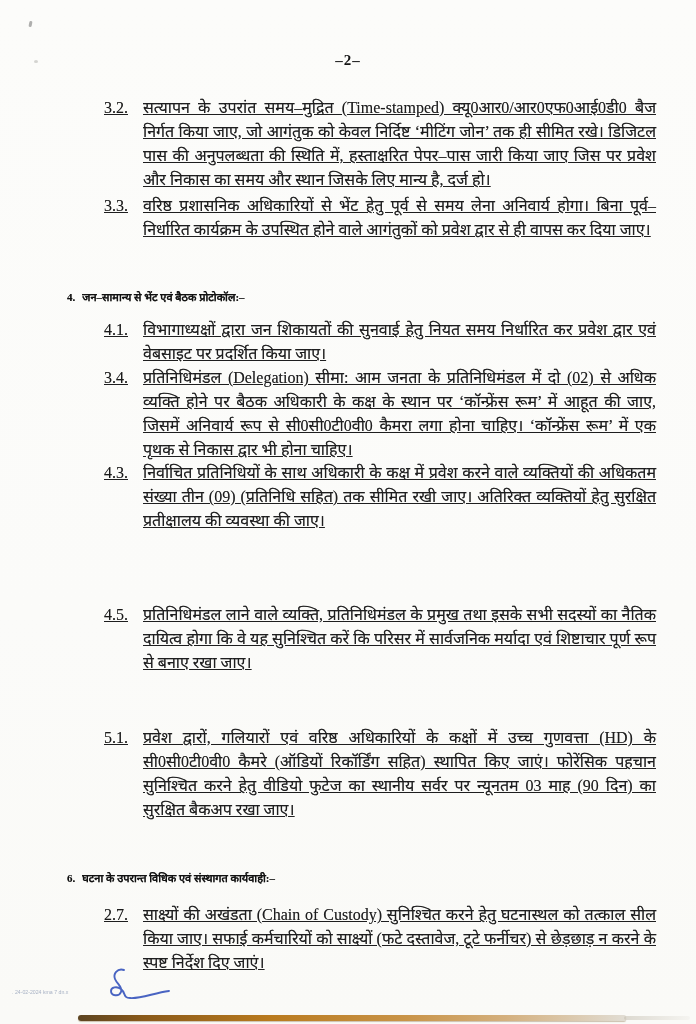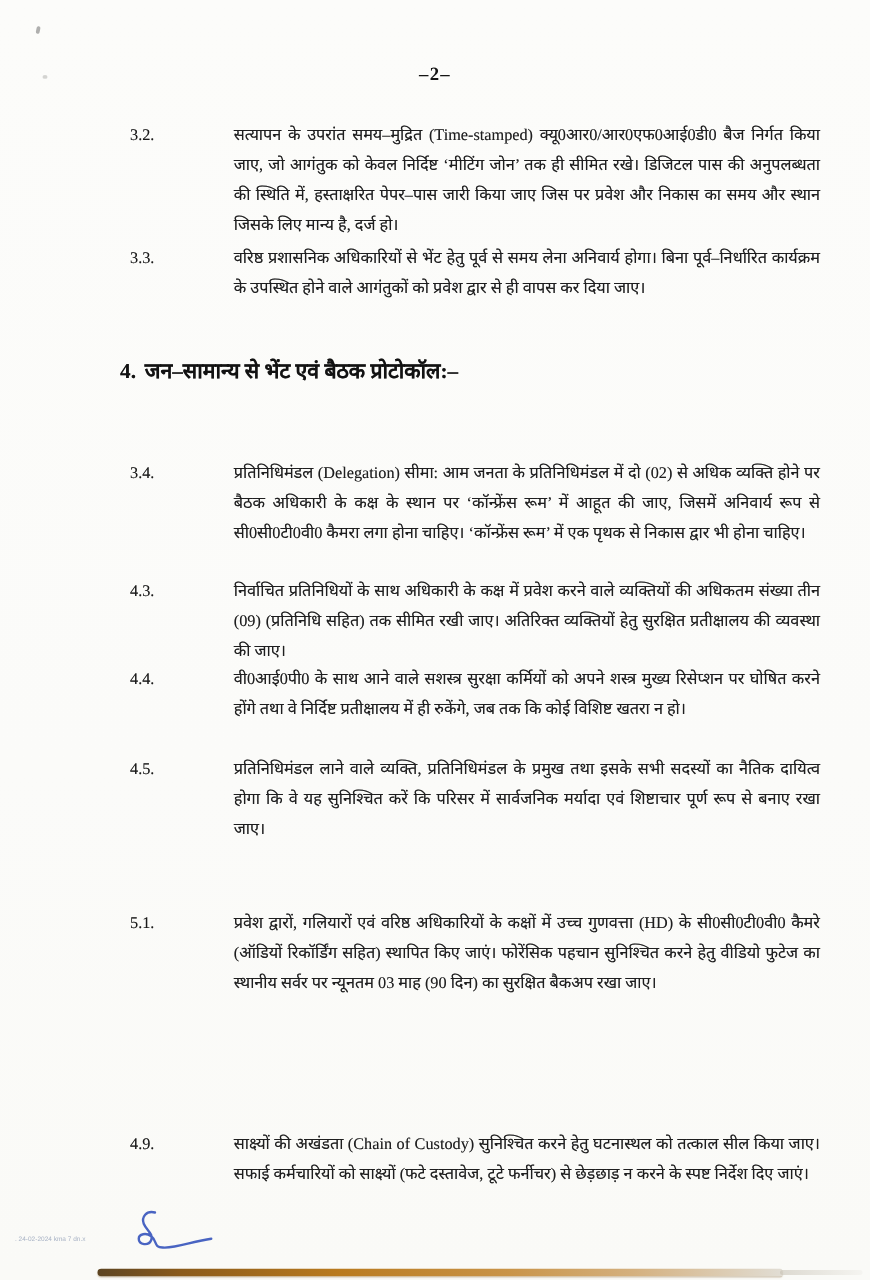--- a/index.html
+++ b/index.html
@@ -13,28 +13,29 @@
     color:#1e1e1f;
   }
   .pageno{
     position:absolute;top:52px;left:0;width:100%;
     text-align:center;font-size:15px;font-weight:bold;
     letter-spacing:1px;color:#141414;
   }
   .item{
     position:absolute;left:104px;right:40px;
     display:flex;align-items:flex-start;
-    font-size:13px;line-height:24px;
+    font-size:16px;line-height:24px;
     text-shadow:0 0 0.5px rgba(20,20,20,0.45);
+    text-decoration:underline;
   }
   .inum{flex:none;width:39px;color:#1a1a1a;}
-  .itext{flex:1;text-align:justify;text-justify:inter-word;margin-left:44px;}
+  .itext{flex:1;text-align:justify;text-justify:inter-word;}
   .heading{
-    position:absolute;left:96px;right:40px;
-    font-size:17px;font-weight:bold;line-height:22px;
+    position:absolute;left:67px;right:40px;
+    font-size:11px;font-weight:bold;line-height:22px;
     color:#121212;
     text-shadow:0 0 0.5px rgba(0,0,0,0.5);
   }
   .hnum{display:inline-block;margin-right:7px;}
   .speck{
     position:absolute;left:29px;top:21px;width:3px;height:6px;
     background:#8f8f8d;border-radius:2px;opacity:.7;transform:rotate(12deg);
   }
   .speck2{
     position:absolute;left:34px;top:60px;width:4px;height:3px;
@@ -79,44 +80,47 @@
     <span class="itext">सत्यापन के उपरांत समय–मुद्रित (Time-stamped) क्यू0आर0/आर0एफ0आई0डी0 बैज निर्गत किया जाए, जो आगंतुक को केवल निर्दिष्ट ‘मीटिंग जोन’ तक ही सीमित रखे। डिजिटल पास की अनुपलब्धता की स्थिति में, हस्ताक्षरित पेपर–पास जारी किया जाए जिस पर प्रवेश और निकास का समय और स्थान जिसके लिए मान्य है, दर्ज हो।</span>
   </div>
   <div class="item" style="top:194px">
     <span class="inum">3.3.</span>
     <span class="itext">वरिष्ठ प्रशासनिक अधिकारियों से भेंट हेतु पूर्व से समय लेना अनिवार्य होगा। बिना पूर्व–निर्धारित कार्यक्रम के उपस्थित होने वाले आगंतुकों को प्रवेश द्वार से ही वापस कर दिया जाए।</span>
   </div>
 
   <div class="heading" style="top:286px">
     <span class="hnum">4.</span><span>जन–सामान्य से भेंट एवं बैठक प्रोटोकॉल:–</span>
   </div>
+  <div class="item" style="top:318px">
+    <span class="inum">4.1.</span>
+    <span class="itext">विभागाध्यक्षों द्वारा जन शिकायतों की सुनवाई हेतु नियत समय निर्धारित कर प्रवेश द्वार एवं वेबसाइट पर प्रदर्शित किया जाए।</span>
+  </div>
   <div class="item" style="top:366px">
     <span class="inum">3.4.</span>
     <span class="itext">प्रतिनिधिमंडल (Delegation) सीमा: आम जनता के प्रतिनिधिमंडल में दो (02) से अधिक व्यक्ति होने पर बैठक अधिकारी के कक्ष के स्थान पर ‘कॉन्फ्रेंस रूम’ में आहूत की जाए, जिसमें अनिवार्य रूप से सी0सी0टी0वी0 कैमरा लगा होना चाहिए। ‘कॉन्फ्रेंस रूम’ में एक पृथक से निकास द्वार भी होना चाहिए।</span>
   </div>
   <div class="item" style="top:461px">
     <span class="inum">4.3.</span>
     <span class="itext">निर्वाचित प्रतिनिधियों के साथ अधिकारी के कक्ष में प्रवेश करने वाले व्यक्तियों की अधिकतम संख्या तीन (09) (प्रतिनिधि सहित) तक सीमित रखी जाए। अतिरिक्त व्यक्तियों हेतु सुरक्षित प्रतीक्षालय की व्यवस्था की जाए।</span>
-  </div>
-  <div class="item" style="top:531px">
-    <span class="inum">4.4.</span>
-    <span class="itext">वी0आई0पी0 के साथ आने वाले सशस्त्र सुरक्षा कर्मियों को अपने शस्त्र मुख्य रिसेप्शन पर घोषित करने होंगे तथा वे निर्दिष्ट प्रतीक्षालय में ही रुकेंगे, जब तक कि कोई विशिष्ट खतरा न हो।</span>
   </div>
   <div class="item" style="top:603px">
     <span class="inum">4.5.</span>
     <span class="itext">प्रतिनिधिमंडल लाने वाले व्यक्ति, प्रतिनिधिमंडल के प्रमुख तथा इसके सभी सदस्यों का नैतिक दायित्व होगा कि वे यह सुनिश्चित करें कि परिसर में सार्वजनिक मर्यादा एवं शिष्टाचार पूर्ण रूप से बनाए रखा जाए।</span>
   </div>
 
   <div class="item" style="top:726px">
     <span class="inum">5.1.</span>
     <span class="itext">प्रवेश द्वारों, गलियारों एवं वरिष्ठ अधिकारियों के कक्षों में उच्च गुणवत्ता (HD) के सी0सी0टी0वी0 कैमरे (ऑडियों रिकॉर्डिंग सहित) स्थापित किए जाएं। फोरेंसिक पहचान सुनिश्चित करने हेतु वीडियो फुटेज का स्थानीय सर्वर पर न्यूनतम 03 माह (90 दिन) का सुरक्षित बैकअप रखा जाए।</span>
   </div>
 
+  <div class="heading" style="top:867px">
+    <span class="hnum">6.</span><span>घटना के उपरान्त विधिक एवं संस्थागत कार्यवाही:–</span>
+  </div>
   <div class="item" style="top:903px">
-    <span class="inum">4.9.</span>
+    <span class="inum">2.7.</span>
     <span class="itext">साक्ष्यों की अखंडता (Chain of Custody) सुनिश्चित करने हेतु घटनास्थल को तत्काल सील किया जाए। सफाई कर्मचारियों को साक्ष्यों (फटे दस्तावेज, टूटे फर्नीचर) से छेड़छाड़ न करने के स्पष्ट निर्देश दिए जाएं।</span>
   </div>
 
   <svg class="signature" viewBox="0 0 72 38" aria-hidden="true">
     <path d="M 22 4 C 15 2 11 8 13 13 C 15 18 21 21 19 26
              C 17 31 9 30 9 25 C 9 21 15 20 19 23
              C 24 27 21 32 28 32 C 38 33 52 27 67 25" fill="none" stroke="#3a57bd" stroke-width="1.9" stroke-linecap="round" stroke-linejoin="round" opacity="0.92"></path>
   </svg>
 
   <div class="footnote">. 24-02-2024 kma 7 dn.x</div>

